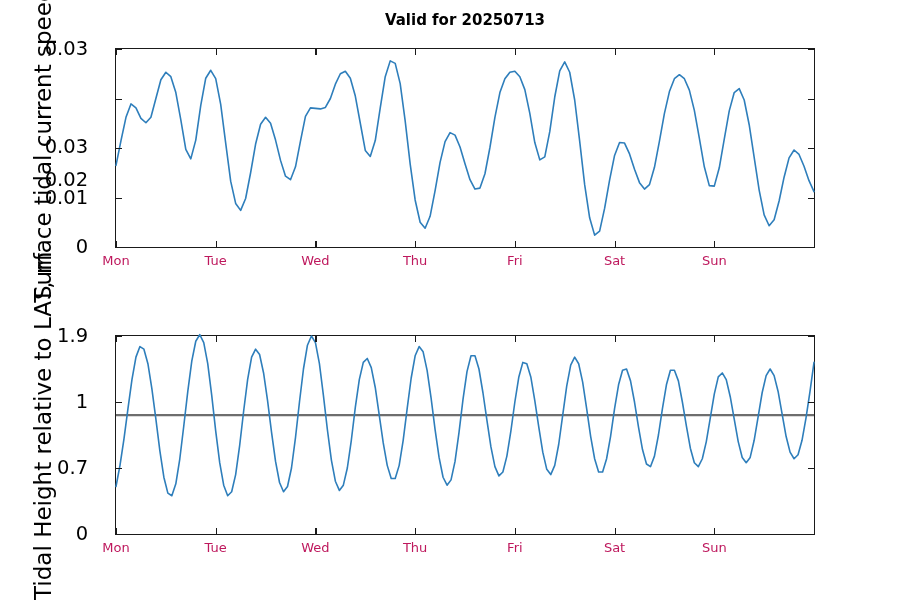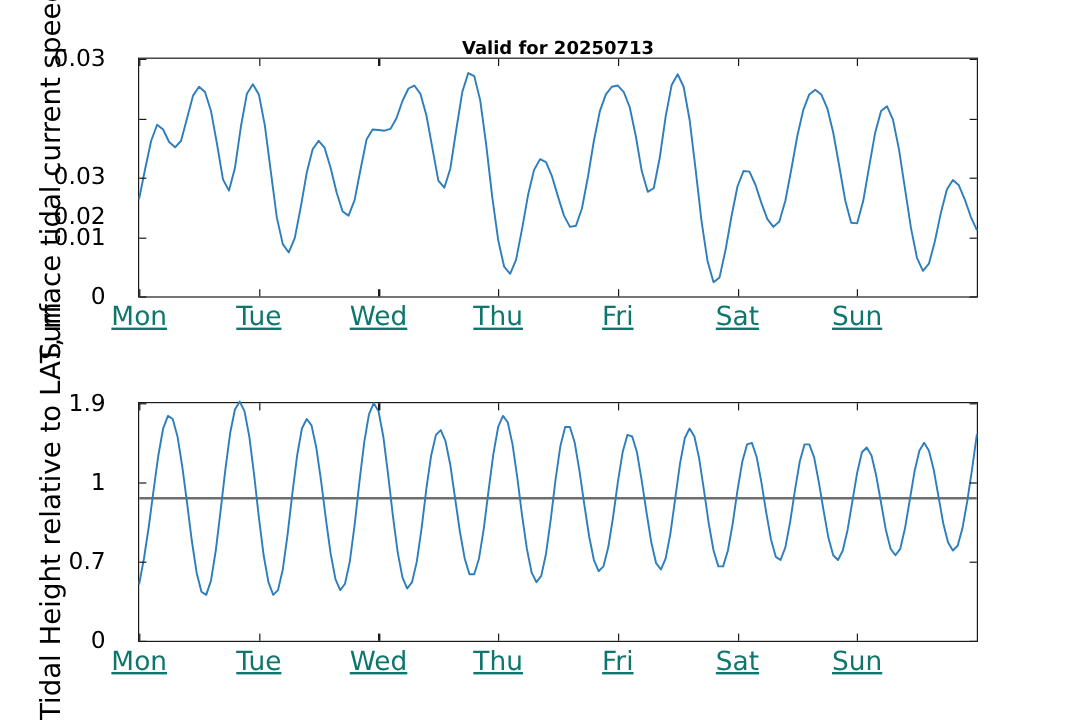--- a/index.html
+++ b/index.html
@@ -60,33 +60,32 @@
     font-size: 19.5px;
     line-height: 1;
     color: #000;
   }
   .xlabeltxt {
     position: absolute;
     top: 100%;
     margin-top: 7px;
     transform: translateX(-50%);
     white-space: nowrap;
-    font-size: 22px;
+    font-size: 13px;
     line-height: 1;
-    color: #0f766e;
-    text-decoration: underline;
+    color: #be185d;
   }
 
   
   .subplot-title {
     position: absolute;
     left: 50%;
     transform: translateX(-50%);
     bottom: 100%;
-    margin-bottom: 0;
+    margin-bottom: 20px;
     white-space: nowrap;
     font-size: 15px;
     font-weight: bold;
     color: #000;
   }
   #main-title {
     position: absolute;
     top: 297px;
     left: 50%;
     transform: translateX(-50%);

